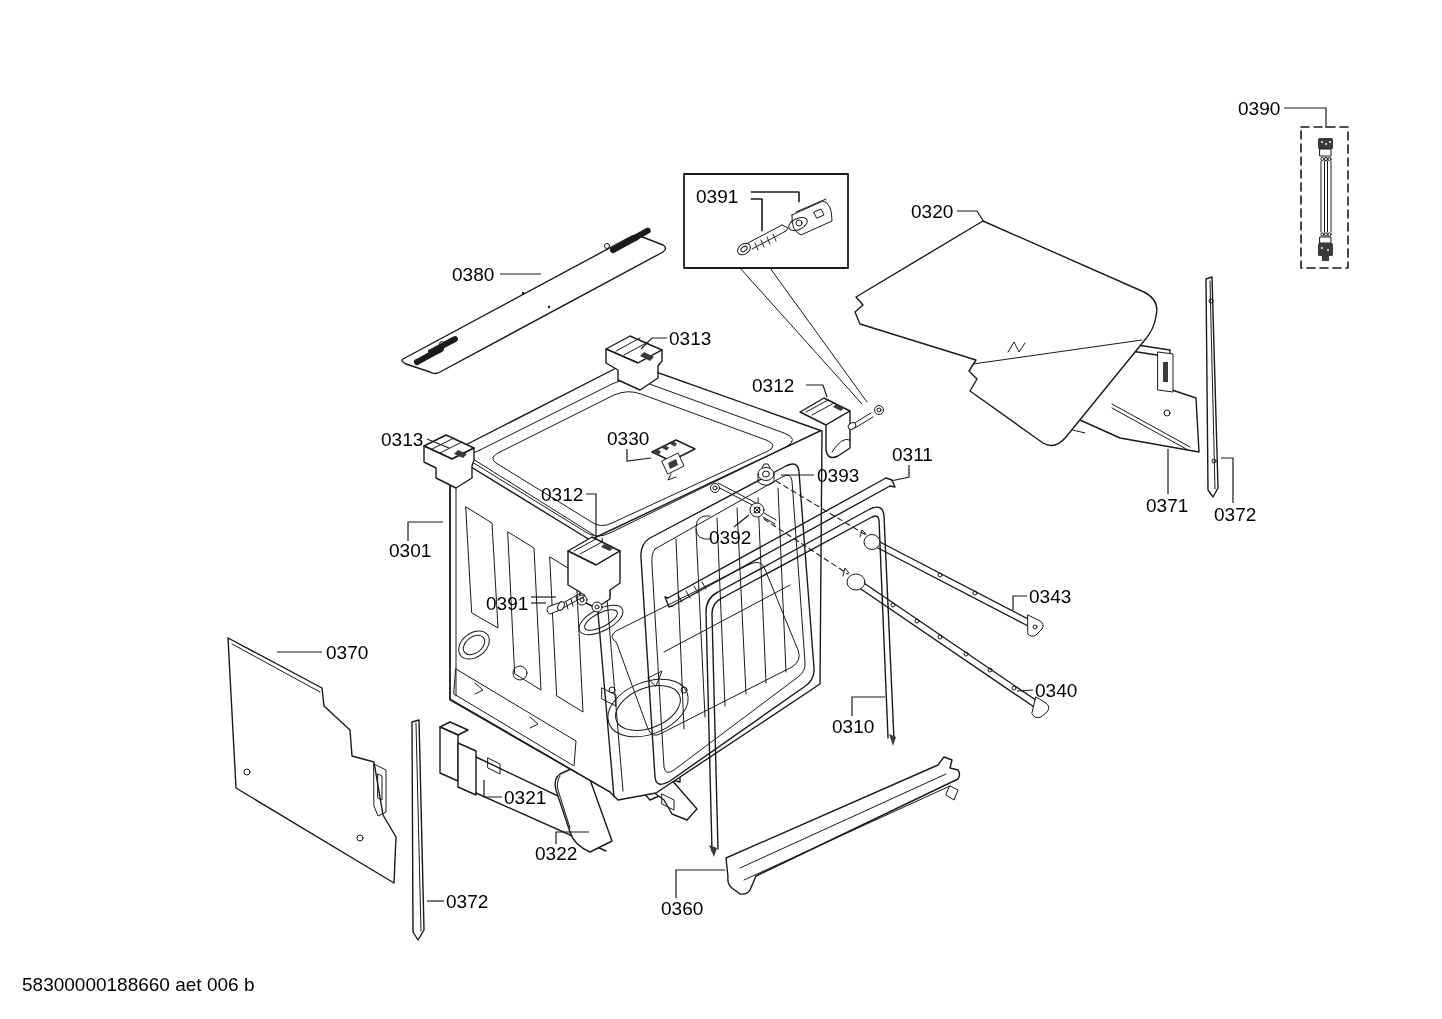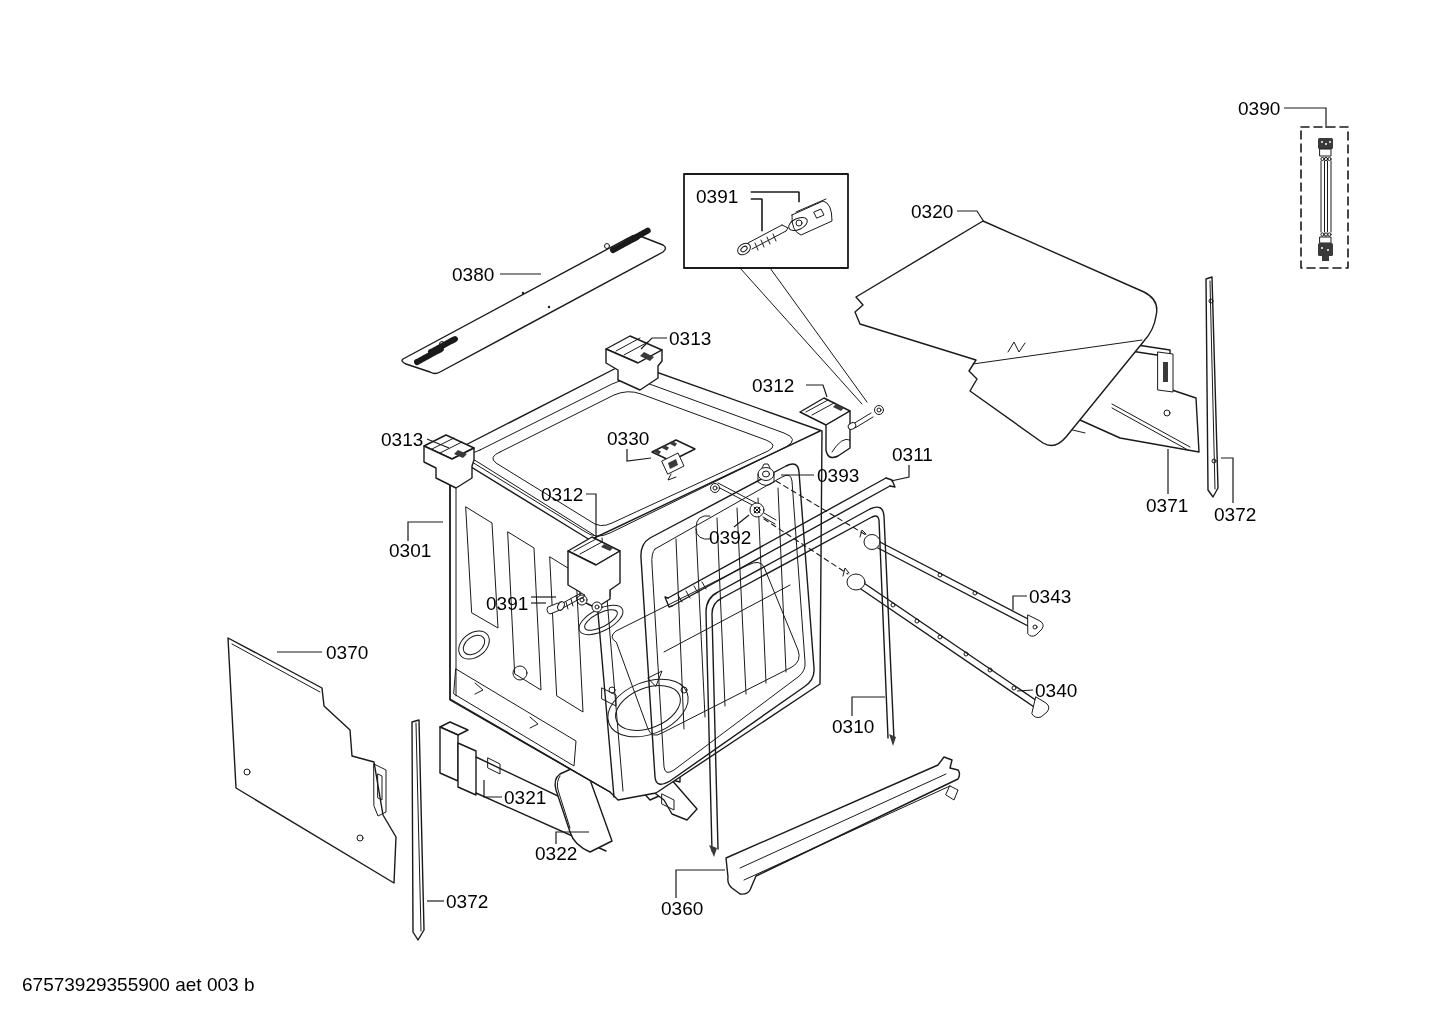--- a/index.html
+++ b/index.html
@@ -385,14 +385,14 @@
         <text x="504" y="804" class="plabel">0321</text>
         <polyline points="556,844 556,832 589,832" class="leader"></polyline>
         <text x="535" y="860" class="plabel">0322</text>
         <polyline points="676,898 676,870 725,870" class="leader"></polyline>
         <text x="661" y="915" class="plabel">0360</text>
         <polyline points="444,901 427,901" class="leader"></polyline>
         <text x="446" y="908" class="plabel">0372</text>
       </g>
 </svg>
 
-<div id="doc-code">67573929355900 aet 003 b</div>
+<div id="doc-code">58300000188660 aet 006 b</div>
 </div>
 
 </body></html>

